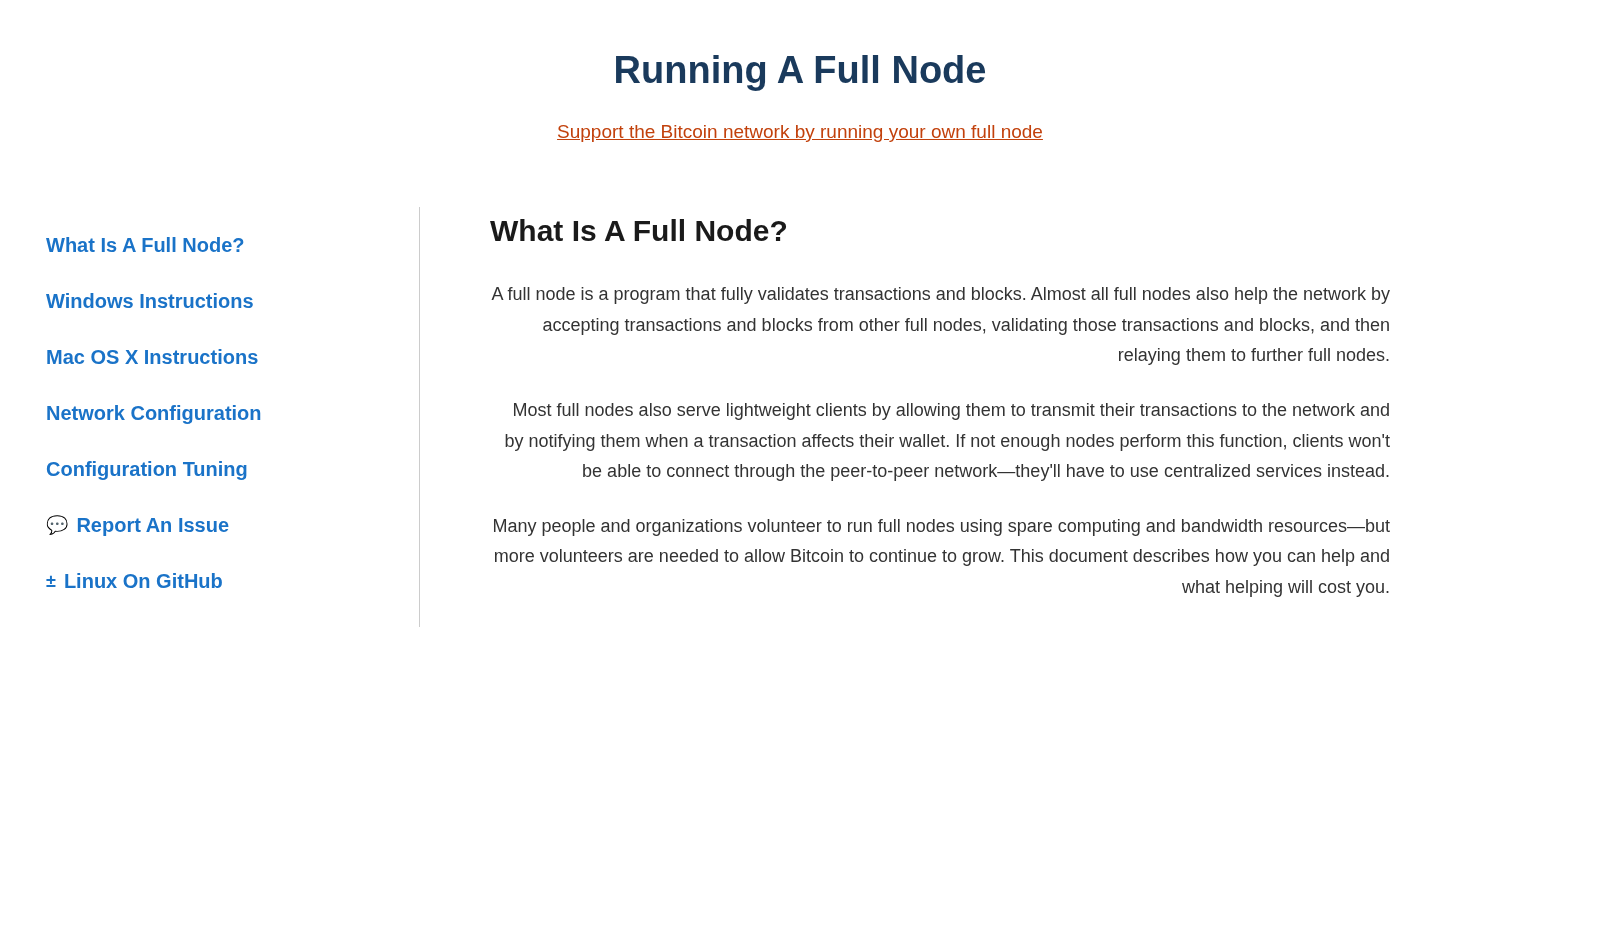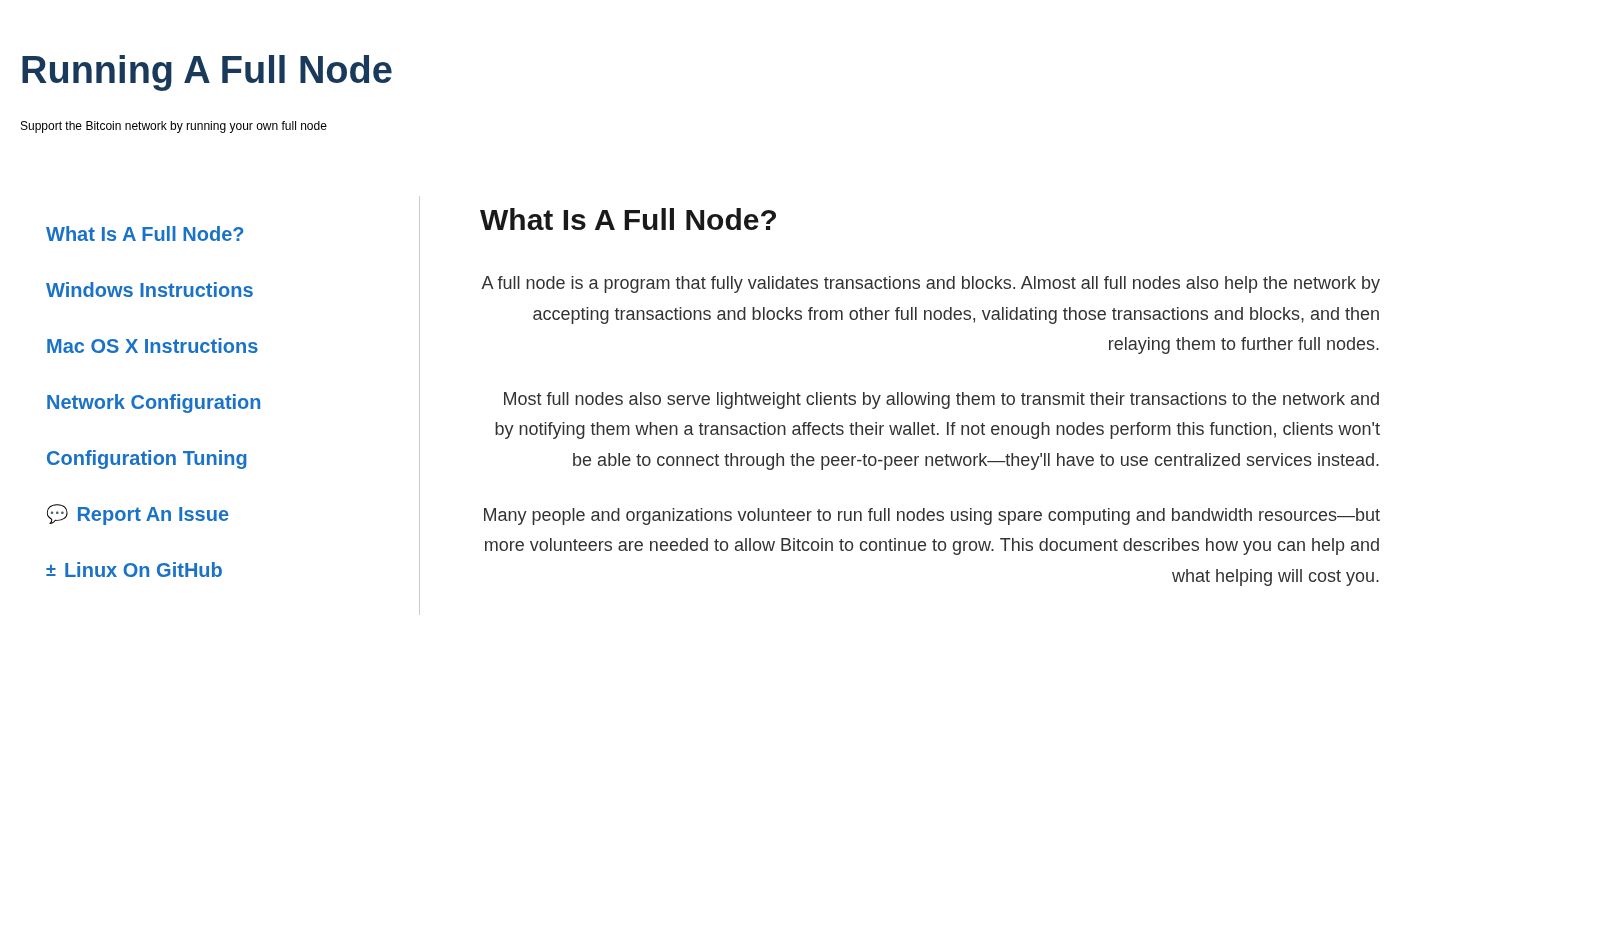--- a/index.html
+++ b/index.html
@@ -16,43 +16,44 @@
       line-height: 1.6;
     }
 
     .page-wrapper {
       max-width: 1600px;
       margin: 0 auto;
       padding: 0;
     }
 
     .page-header {
-      text-align: left;
+      text-align: center;
       padding: 40px 20px 30px;
       border-bottom: none;
     }
 
     .page-title {
       font-size: 38px;
       font-weight: 800;
       color: #1a3a5c;
       margin-bottom: 16px;
     }
 
     .page-subtitle {
-      font-size: 12px;
-      color: #000000;
+      font-size: 19px;
+      color: #c2410c;
       font-weight: 400;
+      text-decoration: underline;
     }
 
     .content-area {
       display: flex;
       flex-direction: row;
       padding: 30px 28px 40px 40px;
-      gap: 0;
+      gap: 10px;
     }
 
     .sidebar {
       width: 380px;
       min-width: 320px;
       flex-shrink: 0;
       padding-right: 30px;
       border-right: 1px solid #cccccc;
     }
 

